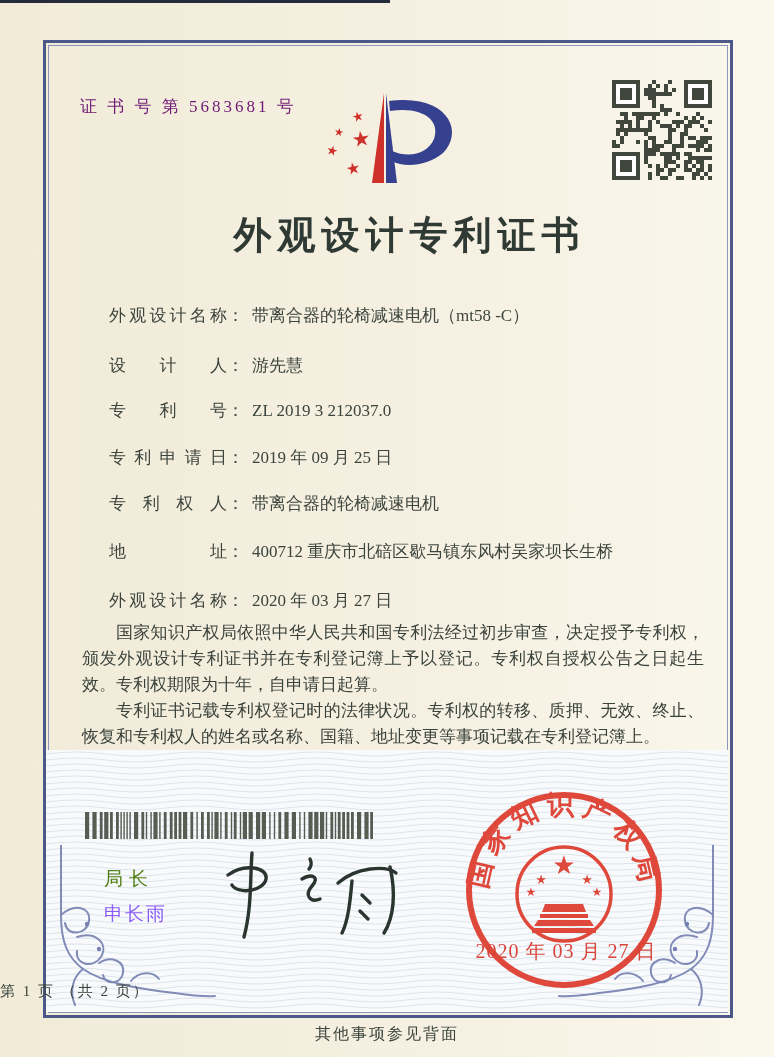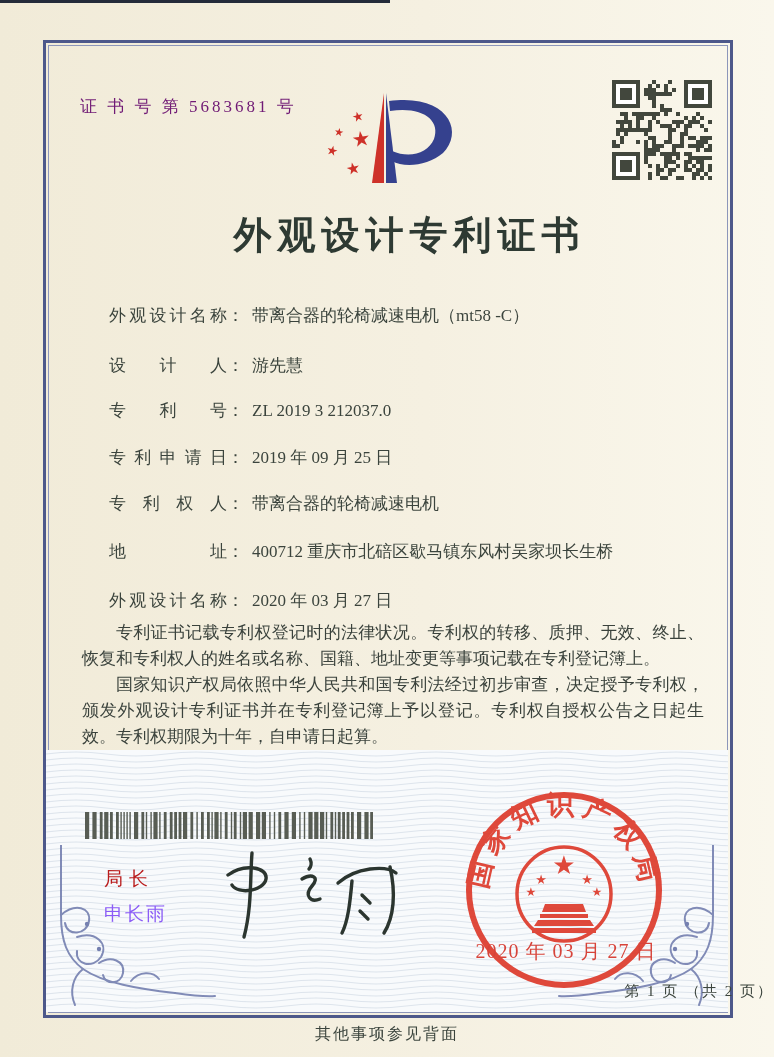--- a/index.html
+++ b/index.html
@@ -17,23 +17,23 @@
          letter-spacing:6px;color:#2e3a33;margin-left:45px;}
   .frow{position:absolute;left:82px;font-size:17px;color:#3b443d;white-space:nowrap;margin-left:27px;}
   .lbl{display:inline-block;width:118px;text-align:justify;text-align-last:justify;
        vertical-align:bottom;}
   .val{margin-left:8px;}
   .grant2{position:absolute;left:310px;top:0;}
   #paras{left:82px;top:620px;width:622px;font-size:17px;line-height:26px;
          color:#3a423c;text-align:justify;}
   #paras p{margin:0;text-indent:2em;}
   #panel{left:46px;top:750px;width:682px;height:262px;background:#f8fafc;}
-  #director-title{left:104px;top:866px;font-size:19px;letter-spacing:6px;color:#b91c1c;z-index:5;}
+  #director-title{left:104px;top:866px;font-size:19px;letter-spacing:6px;color:#4d7c0f;z-index:5;}
   #director-name{left:104px;top:901px;font-size:19px;letter-spacing:2px;color:#8b5cf6;z-index:5;}
-  #page-info{left:0;right:0;top:982px;text-align:right;font-size:15px;
+  #page-info{left:0;right:0;top:982px;text-align:left;font-size:15px;
              letter-spacing:2px;color:#3b443d;z-index:5;}
   #back-note{left:0;right:0;top:1024px;text-align:center;font-size:16px;
              letter-spacing:2px;color:#3b443d;}
   svg{display:block;}
 </style>
 </head>
 <body>
 
 <div id="top-edge"></div>
 
@@ -353,22 +353,22 @@
   <span class="lbl">专利权人</span>：<span class="val">带离合器的轮椅减速电机</span>
 </div>
 <div class="frow" style="top:540px;">
   <span class="lbl">地址</span>：<span class="val">400712 重庆市北碚区歇马镇东风村吴家坝长生桥</span>
 </div>
 <div class="frow" style="top:589px;width:622px;">
   <span class="lbl">外观设计名称</span>：<span class="val">2020 年 03 月 27 日</span>
 </div>
 
 <div id="paras" class="abs">
+  <p>国家知识产权局依照中华人民共和国专利法经过初步审查，决定授予专利权，颁发外观设计专利证书并在专利登记簿上予以登记。专利权自授权公告之日起生效。专利权期限为十年，自申请日起算。</p>
   <p>专利证书记载专利权登记时的法律状况。专利权的转移、质押、无效、终止、恢复和专利权人的姓名或名称、国籍、地址变更等事项记载在专利登记簿上。</p>
-  <p>国家知识产权局依照中华人民共和国专利法经过初步审查，决定授予专利权，颁发外观设计专利证书并在专利登记簿上予以登记。专利权自授权公告之日起生效。专利权期限为十年，自申请日起算。</p>
 </div>
 
 <svg id="barcode" class="abs" style="left:85px;top:812px;" width="292" height="27">
     <rect x="0" y="0" width="4.199999999999999" height="27" fill="#585d54"></rect>
     <rect x="7.3999999999999995" y="0" width="4.199999999999999" height="27" fill="#585d54"></rect>
     <rect x="14.799999999999999" y="0" width="2.8" height="27" fill="#585d54"></rect>
     <rect x="19.2" y="0" width="4.199999999999999" height="27" fill="#585d54"></rect>
     <rect x="25" y="0" width="2.8" height="27" fill="#585d54"></rect>
     <rect x="31" y="0" width="2.8" height="27" fill="#585d54"></rect>
     <rect x="35.4" y="0" width="1.4" height="27" fill="#585d54"></rect>

